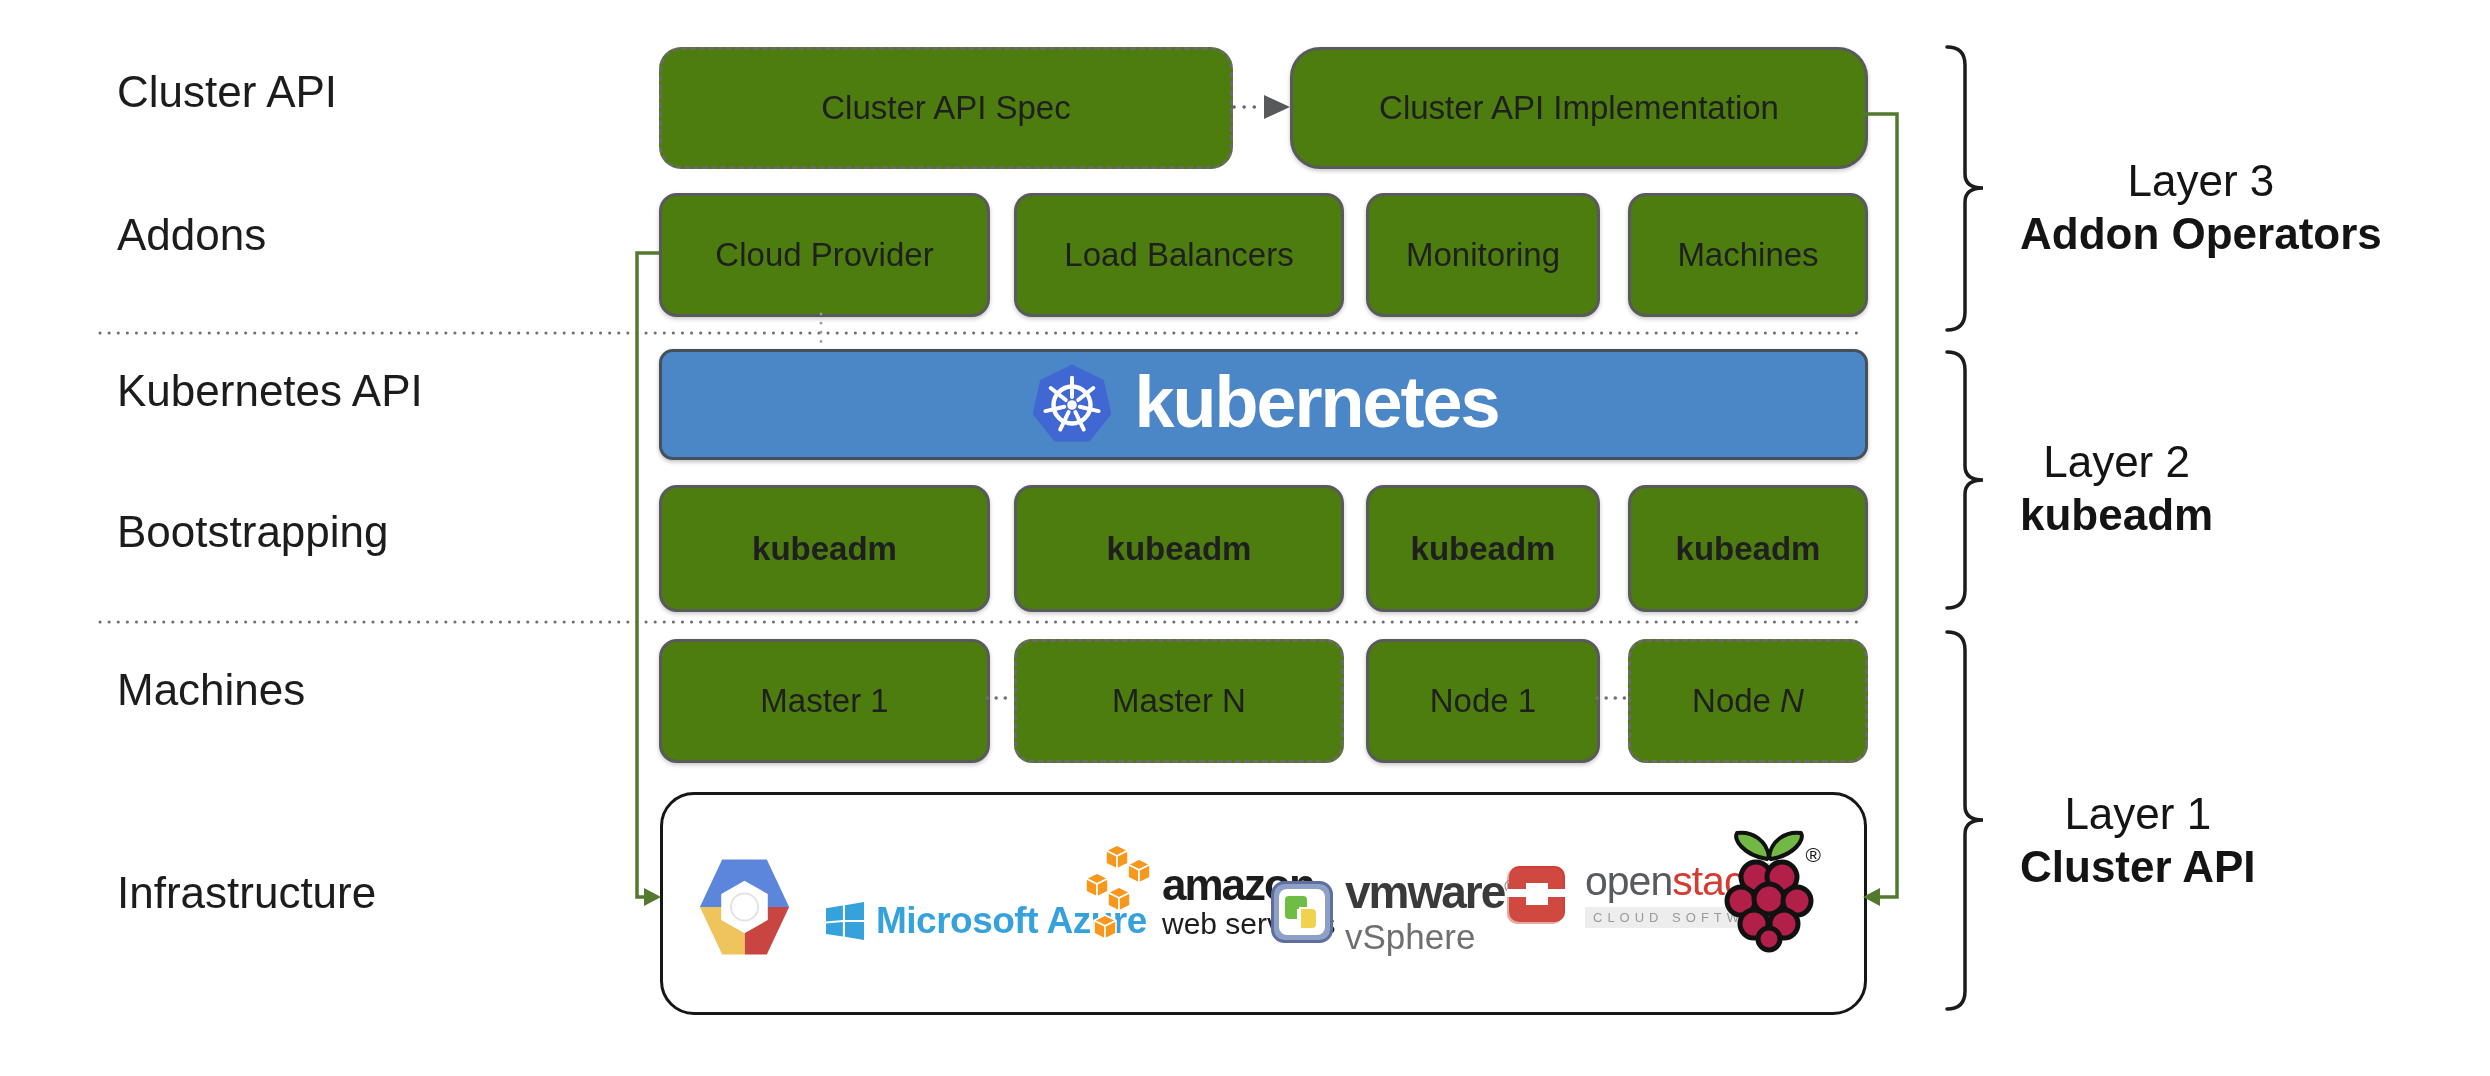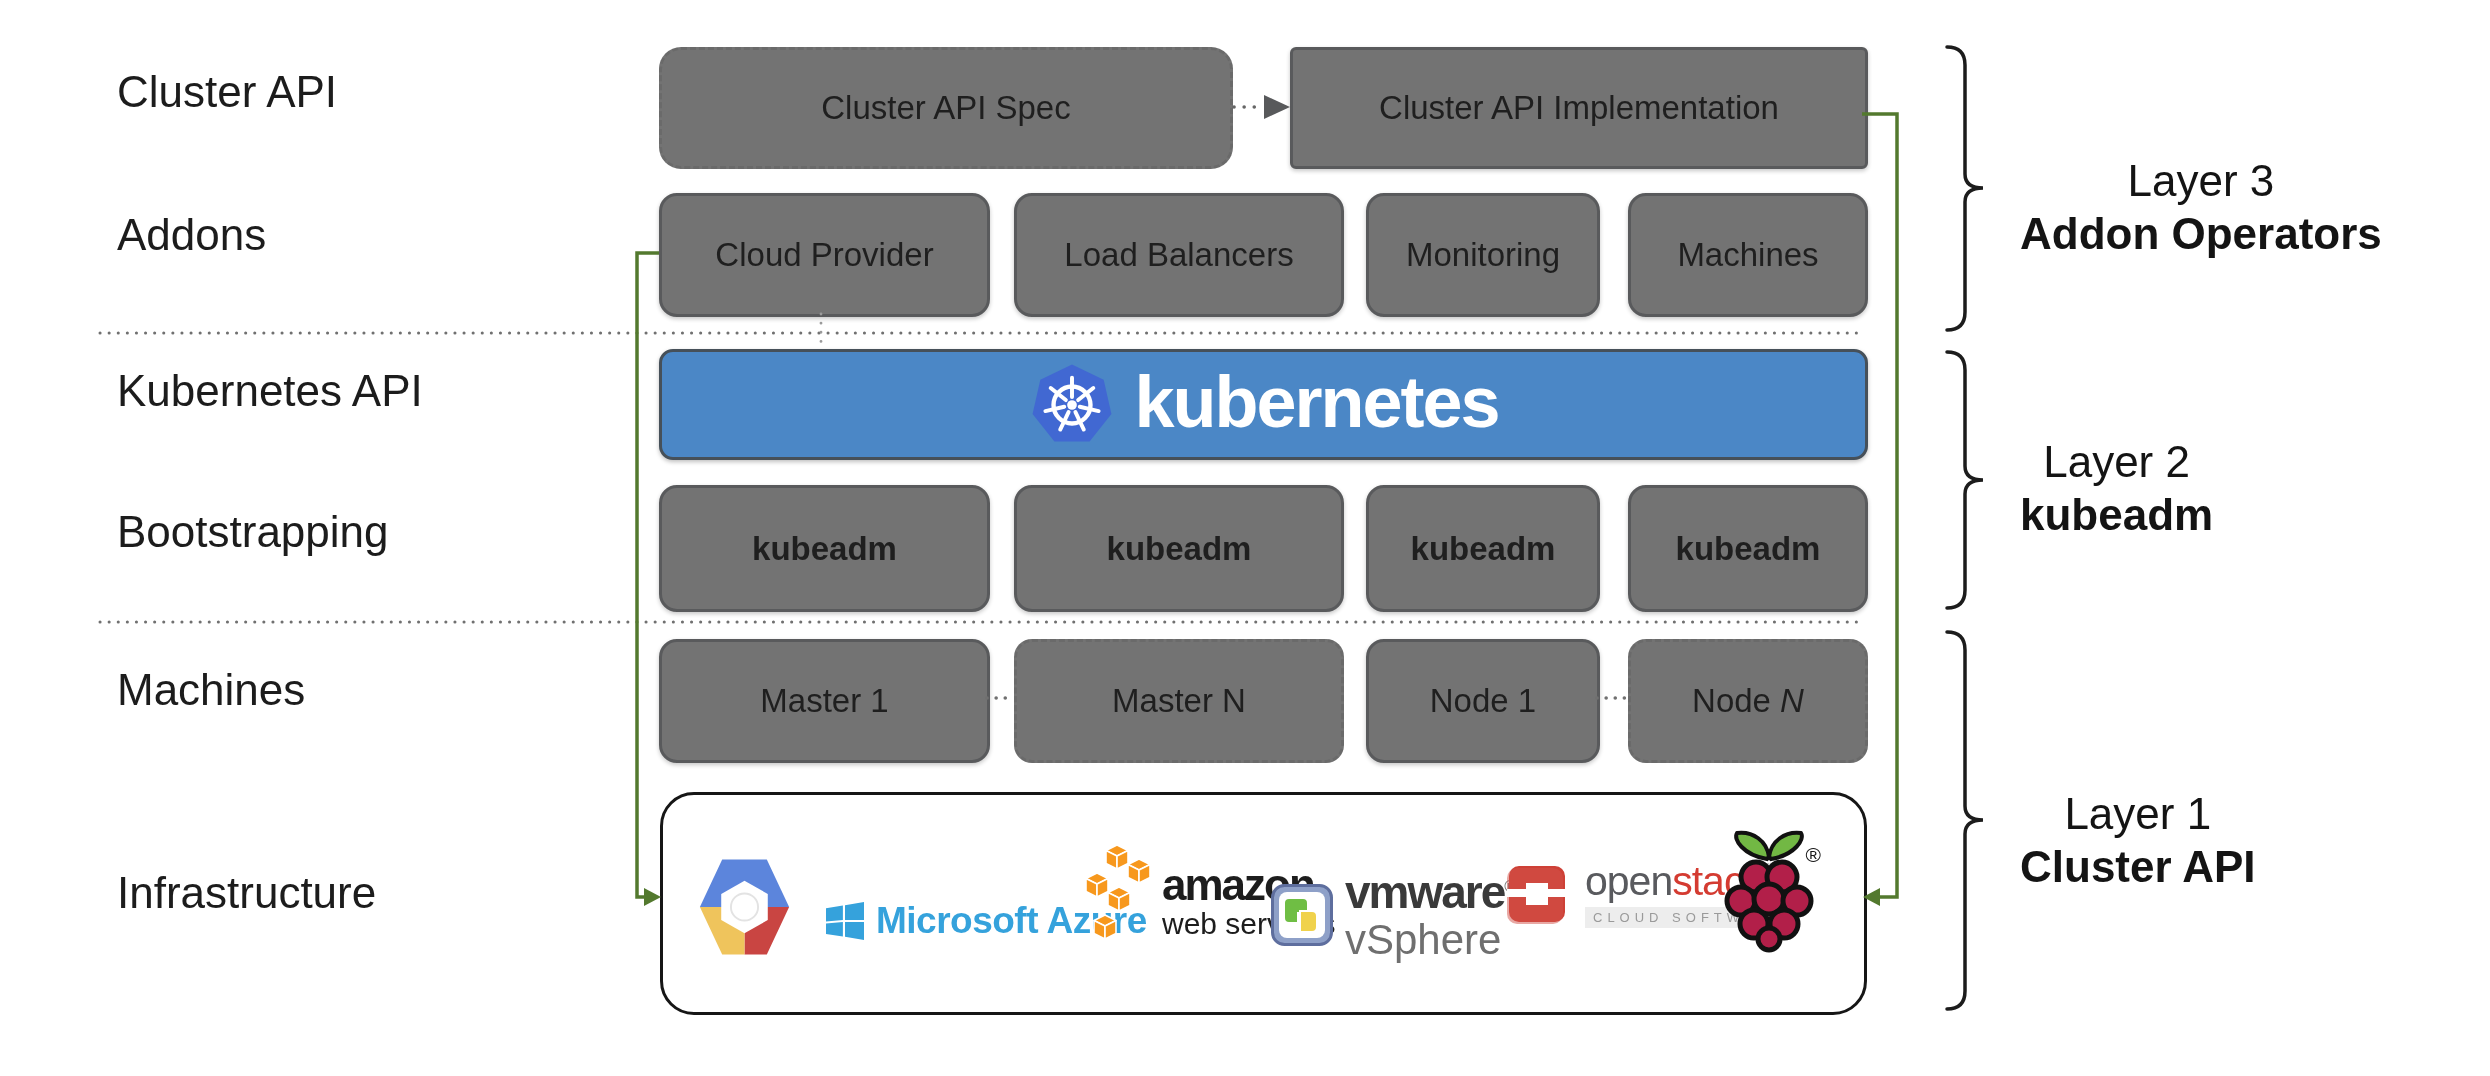--- a/index.html
+++ b/index.html
@@ -5,21 +5,21 @@
   html,body{margin:0;padding:0;background:#ffffff;}
   #canvas{
     position:relative;width:2490px;height:1076px;background:#ffffff;
     font-family:"Liberation Sans",sans-serif;overflow:hidden;
   }
   .row-label{
     position:absolute;left:117px;font-size:44px;line-height:52px;color:#1c1c1c;
     white-space:nowrap;
   }
   .box{
-    position:absolute;background:#737373;border:3px solid #595a5c;border-radius:18px;
+    position:absolute;background:#4d7c0f;border:3px solid #595a5c;border-radius:18px;
     display:flex;align-items:center;justify-content:center;
     font-size:33px;color:#1f1f1f;box-shadow:0 2px 4px rgba(0,0,0,.22);
     white-space:nowrap;
   }
   .box.dashed{border:3px dashed #6a6a6a;box-shadow:none;}
   .box.bold{font-weight:bold;}
   .banner{
     position:absolute;left:659px;top:349px;width:1203px;height:105px;
     background:#4b87c6;border:3px solid #465059;border-radius:14px;
     display:flex;align-items:center;justify-content:center;gap:18px;
@@ -43,21 +43,21 @@
   .overlay{position:absolute;left:0;top:0;pointer-events:none;}
   
   .logo{position:absolute;display:flex;align-items:center;}
   .azure-text{font-size:37px;font-weight:600;color:#35a2dc;margin-left:12px;letter-spacing:-0.5px;}
   .aws-textcol{display:flex;flex-direction:column;margin-left:10px;line-height:1;}
   .aws-amazon{font-size:44px;font-weight:bold;color:#1d1d1d;letter-spacing:-2px;}
   .aws-web{font-size:30px;color:#1d1d1d;letter-spacing:0px;margin-top:2px;}
   .vm-textcol{display:flex;flex-direction:column;margin-left:12px;line-height:1;}
   .vm-name{font-size:46px;font-weight:bold;color:#3a3a3a;letter-spacing:-2px;}
   .vm-name sup{font-size:16px;color:#7c7c7c;}
-  .vm-sub{font-size:42px;color:#6f6f6f;margin-top:4px;font-weight:400;}
+  .vm-sub{font-size:35px;color:#6f6f6f;margin-top:4px;font-weight:400;}
   .os-textcol{display:flex;flex-direction:column;margin-left:14px;line-height:1;}
   .os-word{font-size:41px;font-weight:500;letter-spacing:-1px;}
   .os-open{color:#595a5e;}
   .os-stack{color:#d43b31;}
   .os-tm{font-size:14px;color:#8a8a8a;vertical-align:top;}
   .os-sub{font-size:13px;letter-spacing:5px;color:#9a9a9a;background:#ededed;
           padding:4px 8px;margin-top:5px;align-self:stretch;text-align:center;}
   .rpi-reg{position:absolute;right:-6px;top:18px;font-size:21px;color:#161616;}
 </style>
 </head>
@@ -68,21 +68,21 @@
   <div class="row-label" style="top:66px">Cluster API</div>
   <div class="row-label" style="top:209px">Addons</div>
   <div class="row-label" style="top:365px">Kubernetes API</div>
   <div class="row-label" style="top:506px">Bootstrapping</div>
   <div class="row-label" style="top:664px">Machines</div>
   <div class="row-label" style="top:867px">Infrastructure</div>
 
   <div class="box dashed" style="left:659px;top:47px;width:568px;height:116px;border-radius:22px">
     <span>Cluster API Spec</span>
   </div>
-  <div class="box" style="left:1290px;top:47px;width:572px;height:116px;border-radius:6px">
+  <div class="box" style="left:1290px;top:47px;width:572px;height:116px;border-radius:30px">
     <span>Cluster API Implementation</span>
   </div>
 
   <div class="box" style="left:659px;top:193px;width:325px;height:118px">
     <span>Cloud Provider</span>
   </div>
   <div class="box" style="left:1014px;top:193px;width:324px;height:118px">
     <span>Load Balancers</span>
   </div>
   <div class="box" style="left:1366px;top:193px;width:228px;height:118px">

